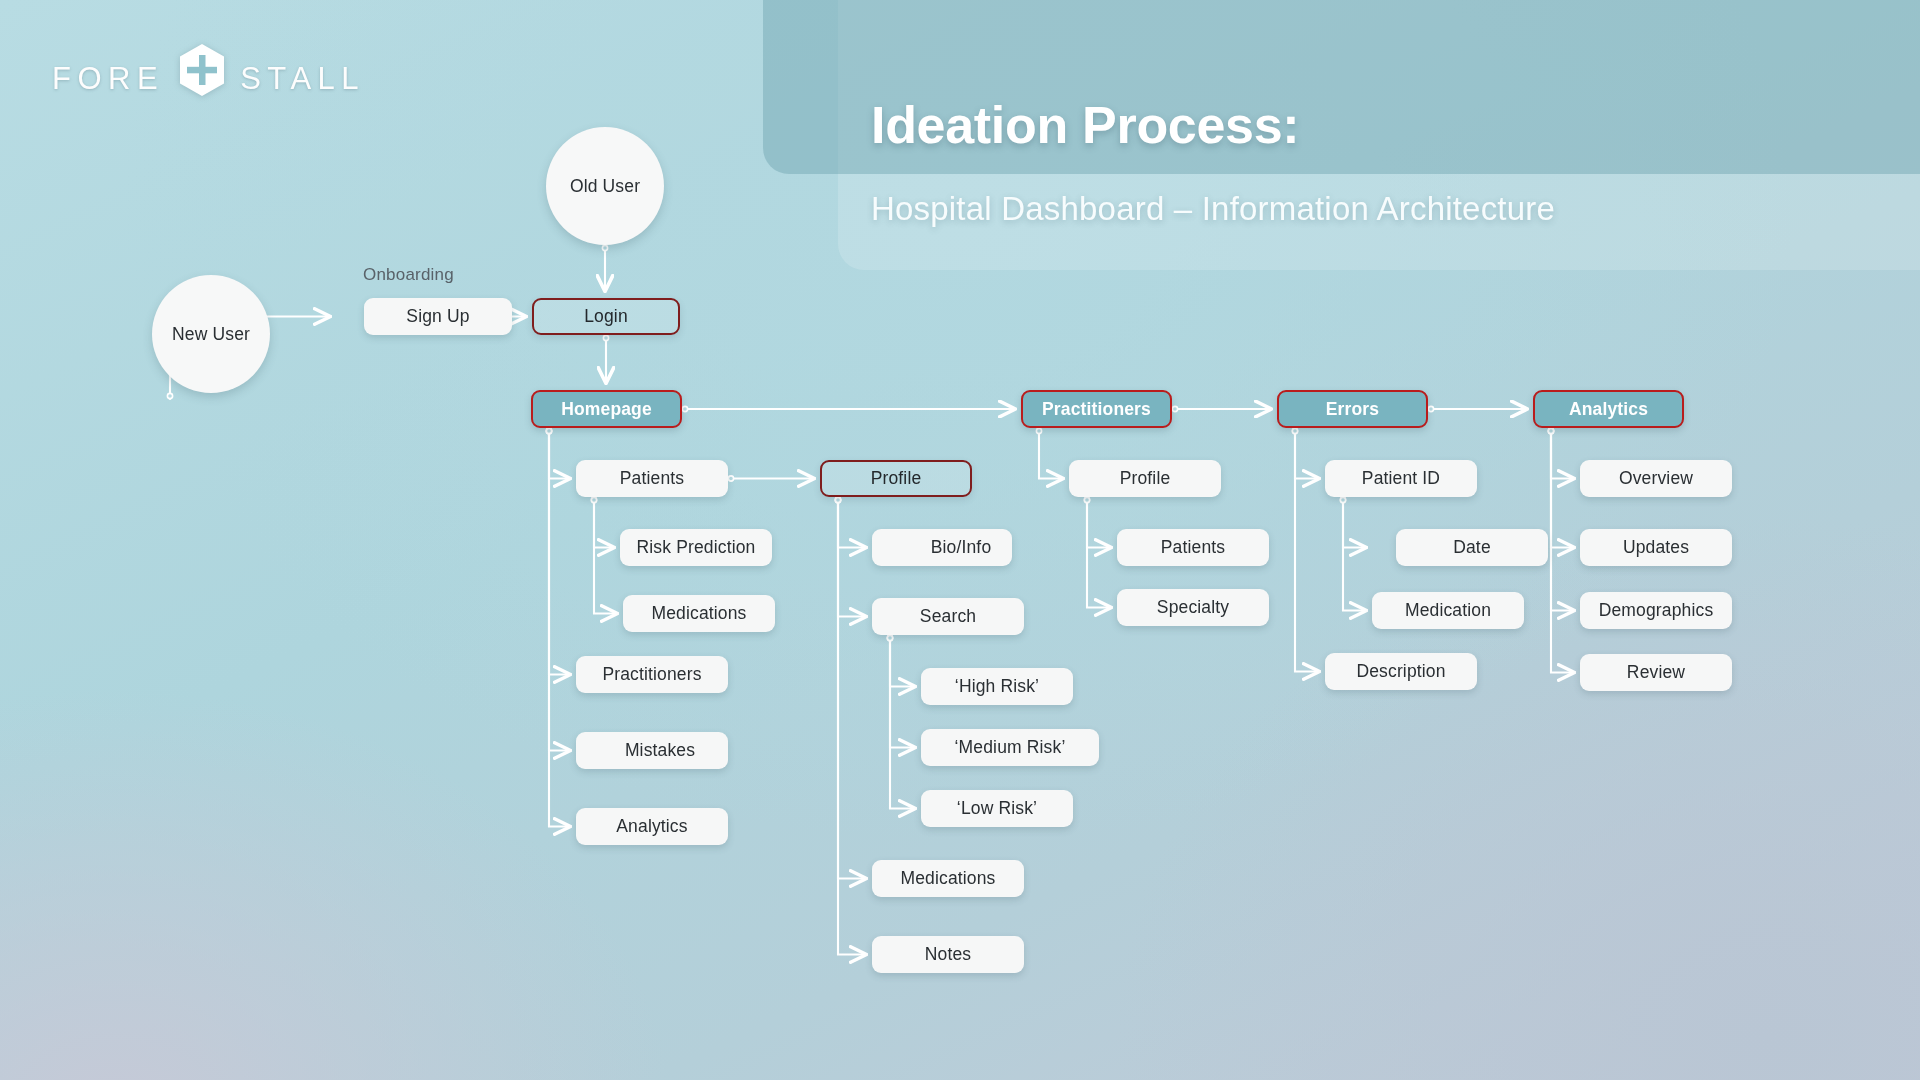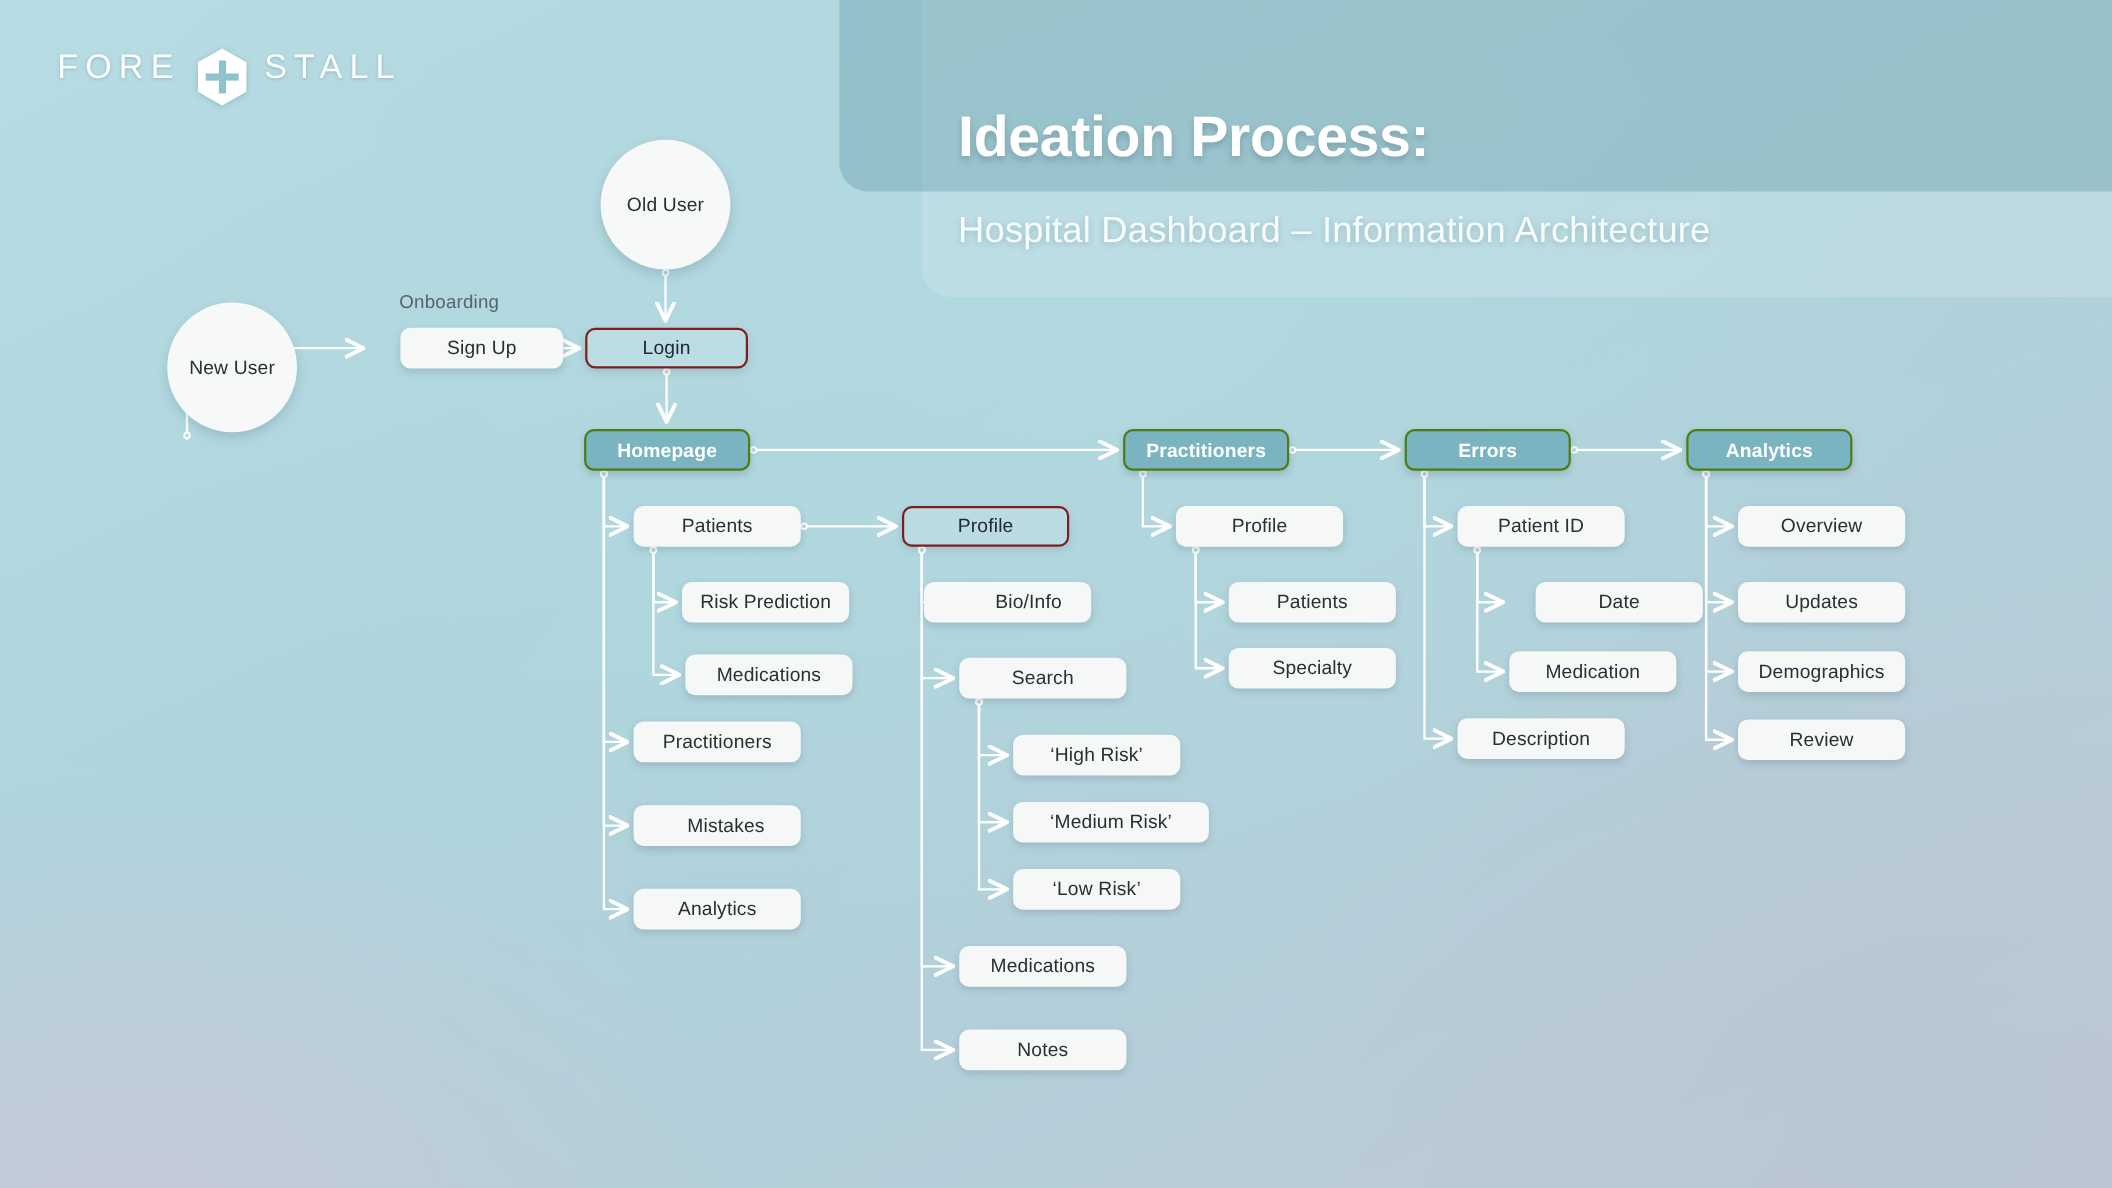--- a/index.html
+++ b/index.html
@@ -25,21 +25,21 @@
     border-radius:26px;
   }
   #panel-dark{
     position:absolute; left:763px; top:-40px; width:1220px; height:214px;
     background:rgba(104,160,172,0.42);
     border-radius:26px;
   }
   
   #logo{
     position:absolute; left:52px; top:43px;
-    display:flex; align-items:flex-start; gap:14px;
+    display:flex; align-items:flex-end; gap:14px;
     user-select:none;
   }
   .logo-word{
     color:#fdfdfd; font-size:31px; letter-spacing:6.5px;
     font-weight:400;
     text-shadow:0 1px 3px rgba(80,110,120,.35);
   }
   .logo-hex{
     width:48px; height:54px; position:relative;
     display:flex; align-items:center; justify-content:center;
@@ -71,21 +71,21 @@
     white-space:nowrap;
   }
   .node.white{
     background:#f6f7f7;
     box-shadow:0 3px 7px rgba(60,90,100,.20);
   }
   .node.teal{
     background:#79b4c0;
     color:#ffffff;
     font-weight:700;
-    border:2px solid #4d7c0f;
+    border:2px solid #b91c1c;
     box-shadow:0 3px 7px rgba(60,90,100,.22);
   }
   .node.ghost{
     background:rgba(255,255,255,0.13);
     border:2px solid #7f1d1d;
     color:#23282c;
     box-shadow:0 3px 7px rgba(60,90,100,.16);
   }
   .node.circle{
     border-radius:50%;
@@ -203,21 +203,21 @@
       <div class="node white" style="left: 336px; top: 298px; width: 148px; height: 37px; margin-left: 28px;">Sign Up</div>
       <div class="node ghost" style="left: 532px; top: 298px; width: 148px; height: 37px;">Login</div>
       <div class="node teal" style="left: 531px; top: 390px; width: 151px; height: 38px;">Homepage</div>
       <div class="node white" style="left: 576px; top: 460px; width: 152px; height: 37px;">Patients</div>
       <div class="node white" style="left: 620px; top: 529px; width: 152px; height: 37px; text-align: center;">Risk Prediction</div>
       <div class="node white" style="left: 623px; top: 595px; width: 152px; height: 37px;">Medications</div>
       <div class="node white" style="left: 576px; top: 656px; width: 152px; height: 37px;">Practitioners</div>
       <div class="node white" style="left: 576px; top: 732px; width: 152px; height: 37px; padding-left: 16px;">Mistakes</div>
       <div class="node white" style="left: 576px; top: 808px; width: 152px; height: 37px;">Analytics</div>
       <div class="node ghost" style="left: 820px; top: 460px; width: 152px; height: 37px;">Profile</div>
-      <div class="node white" style="left: 840px; top: 529px; width: 152px; height: 37px; padding-left: 38px;">Bio/Info</div>
+      <div class="node white" style="left: 872px; top: 529px; width: 140px; height: 37px; padding-left: 38px;">Bio/Info</div>
       <div class="node white" style="left: 872px; top: 598px; width: 152px; height: 37px;">Search</div>
       <div class="node white" style="left: 921px; top: 668px; width: 152px; height: 37px;">‘High Risk’</div>
       <div class="node white" style="left: 921px; top: 729px; width: 178px; height: 37px;">‘Medium Risk’</div>
       <div class="node white" style="left: 921px; top: 790px; width: 152px; height: 37px;">‘Low Risk’</div>
       <div class="node white" style="left: 872px; top: 860px; width: 152px; height: 37px;">Medications</div>
       <div class="node white" style="left: 872px; top: 936px; width: 152px; height: 37px;">Notes</div>
       <div class="node teal" style="left: 1021px; top: 390px; width: 151px; height: 38px;">Practitioners</div>
       <div class="node white" style="left: 1069px; top: 460px; width: 152px; height: 37px;">Profile</div>
       <div class="node white" style="left: 1117px; top: 529px; width: 152px; height: 37px;">Patients</div>
       <div class="node white" style="left: 1117px; top: 589px; width: 152px; height: 37px;">Specialty</div>

